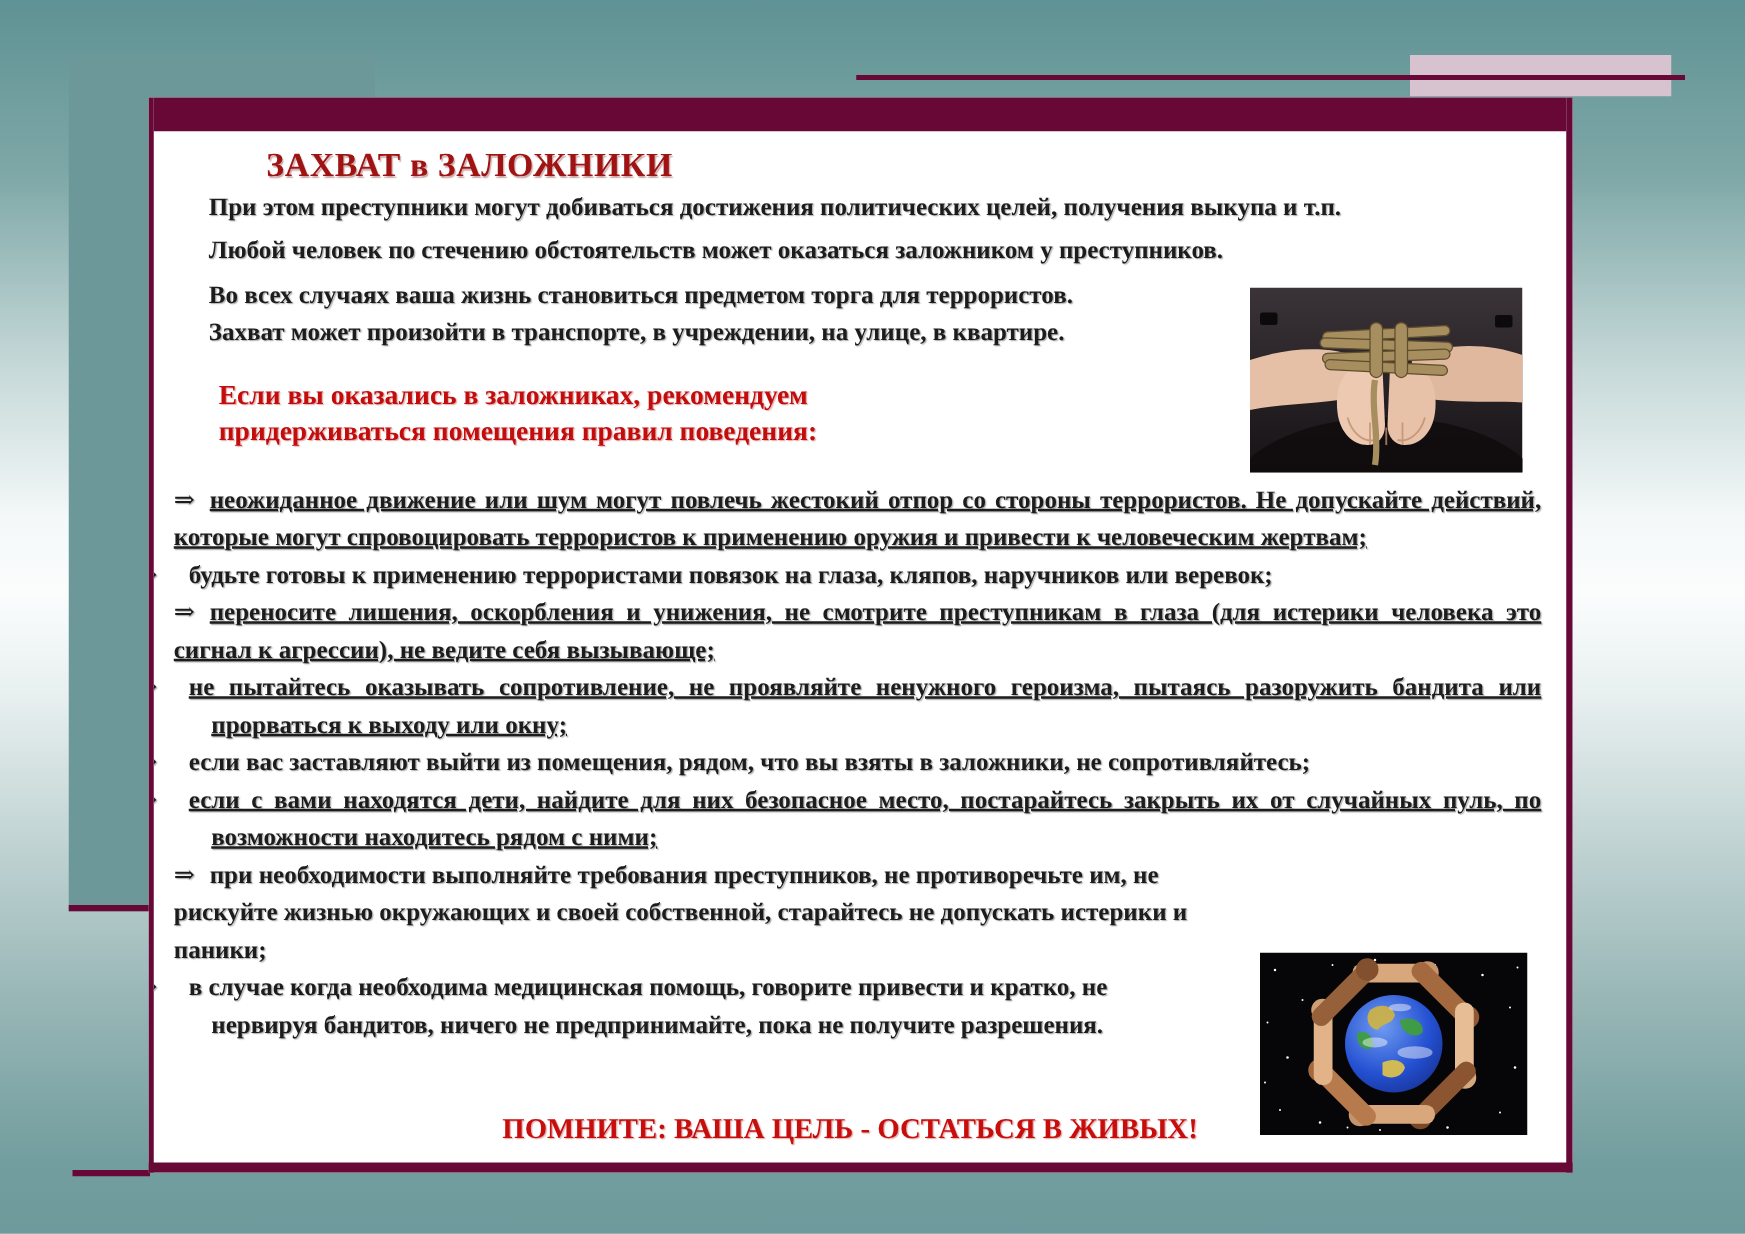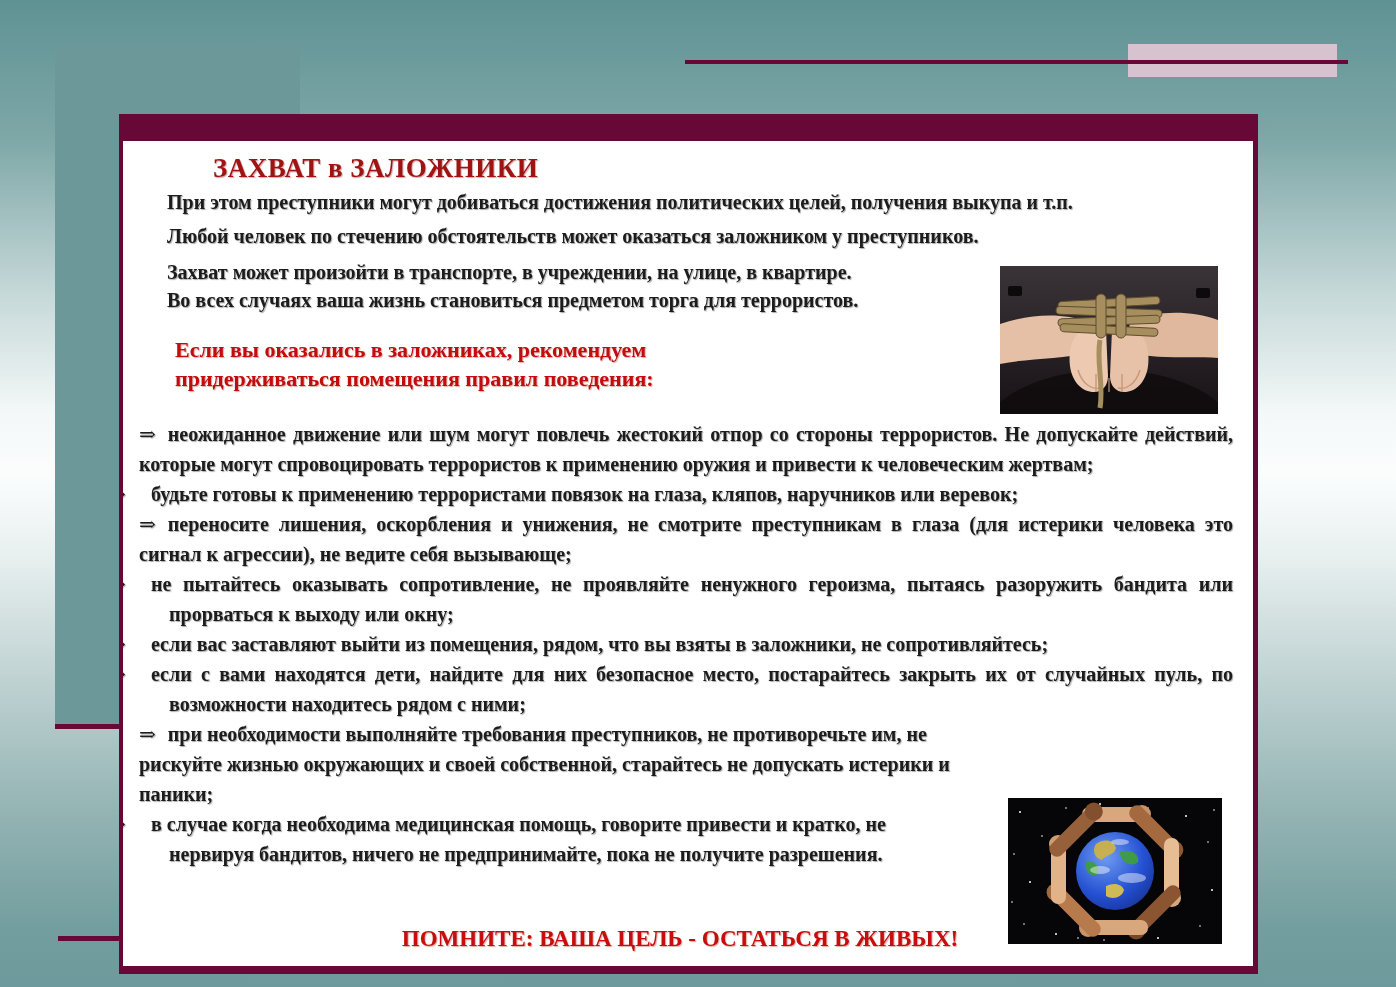--- a/index.html
+++ b/index.html
@@ -19,42 +19,42 @@
   .pink-rect{position:absolute;left:1128px;top:44px;width:209px;height:33px;
     background:#d7c3d0;z-index:1;}
   .thin-line{position:absolute;left:685px;top:60px;width:663px;height:4px;
     background:#670837;z-index:2;}
   .bottom-left-line{position:absolute;left:58px;top:936px;width:62px;height:5px;
     background:#670837;z-index:1;}
 
   
   .card{position:absolute;left:119px;top:78px;width:1139px;height:860px;
     background:#ffffff;border-left:4px solid #670837;border-right:5px solid #670837;
-    box-sizing:border-box;z-index:3;margin-top:36px;}
+    box-sizing:border-box;z-index:3;}
   .topbar{height:27px;background:#670837;}
   .bottombar{position:absolute;left:-4px;right:-5px;bottom:0;height:8px;background:#670837;}
   .content{position:relative;height:825px;padding:0 20px 0 16px;overflow:hidden;}
 
   h1.title{margin:9px 0 2px 74px;font-size:27px;line-height:36px;font-weight:bold;
     color:#9f1313;letter-spacing:.5px;text-shadow:1px 1px 1px #caa;}
   p.intro{margin:0 0 0 28px;font-size:20px;line-height:28px;font-weight:bold;
     color:#1c1c1c;text-shadow:1px 1px 1px #aaa;}
   p.i0{margin-top:6px;margin-bottom:8px;}
   p.i1{margin-bottom:4px;}
   p.i2{margin-bottom:2px;}
 
   .redhead{margin:21px 0 0 36px;font-size:22px;line-height:29px;font-weight:bold;
     color:#c30c0c;text-shadow:1px 1px 1px #daa;}
 
   ul.rules{list-style:none;margin:26px 0 0 0;padding:0;font-size:20px;line-height:30px;
     font-weight:bold;color:#1c1c1c;text-shadow:1px 1px 1px #aaa;}
   ul.rules li{margin:0;}
   .arr{display:inline-block;margin-right:12px;font-weight:normal;}
   li.hang{padding-left:30px;text-indent:-30px;}
-  li.just{text-align:justify;}
+  li.just{text-align:justify;text-decoration:underline;}
   li.narrow{padding-right:268px;}
   li.narrow.hang{padding-left:30px;}
 
   figure{margin:0;padding:0;}
   .hands-photo{position:absolute;top:152px;right:35px;width:218px;height:148px;z-index:4;}
   .globe-photo{position:absolute;top:684px;right:31px;width:214px;height:146px;z-index:4;}
 
   .footer{position:absolute;left:0;right:16px;bottom:14px;text-align:center;
     font-size:23px;font-weight:bold;color:#c80d0d;text-shadow:1px 1px 1px #daa;}
 </style>
@@ -68,22 +68,22 @@
   <div class="bottom-left-line"></div>
 
   <div class="card">
     <div class="topbar"></div>
 
     <div class="content">
       <h1 class="title">ЗАХВАТ в ЗАЛОЖНИКИ</h1>
 
       <p class="intro i1">При этом преступники могут добиваться достижения политических целей, получения выкупа и т.п.</p>
       <p class="intro i0">Любой человек по стечению обстоятельств может оказаться заложником у преступников.</p>
+      <p class="intro i2">Во всех случаях ваша жизнь становиться предметом торга для террористов.</p>
       <p class="intro i3">Захват может произойти в транспорте, в учреждении, на улице, в квартире.</p>
-      <p class="intro i2">Во всех случаях ваша жизнь становиться предметом торга для террористов.</p>
 
       <div class="redhead">
         <div>Если вы оказались в заложниках, рекомендуем</div>
         <div>придерживаться помещения правил поведения:</div>
       </div>
 
       <ul class="rules">
         <li class="just"><span class="arr">⇒</span><span>неожиданное движение или шум могут повлечь жестокий отпор со стороны террористов. Не допускайте действий, которые могут спровоцировать террористов к применению оружия и привести к человеческим жертвам;</span></li>
         <li class="hang"><span class="arr">⇒</span><span>будьте готовы к применению террористами повязок на глаза, кляпов, наручников или веревок;</span></li>
         <li class="just"><span class="arr">⇒</span><span>переносите лишения, оскорбления и унижения, не смотрите преступникам в глаза (для истерики человека это сигнал к агрессии), не ведите себя вызывающе;</span></li>

